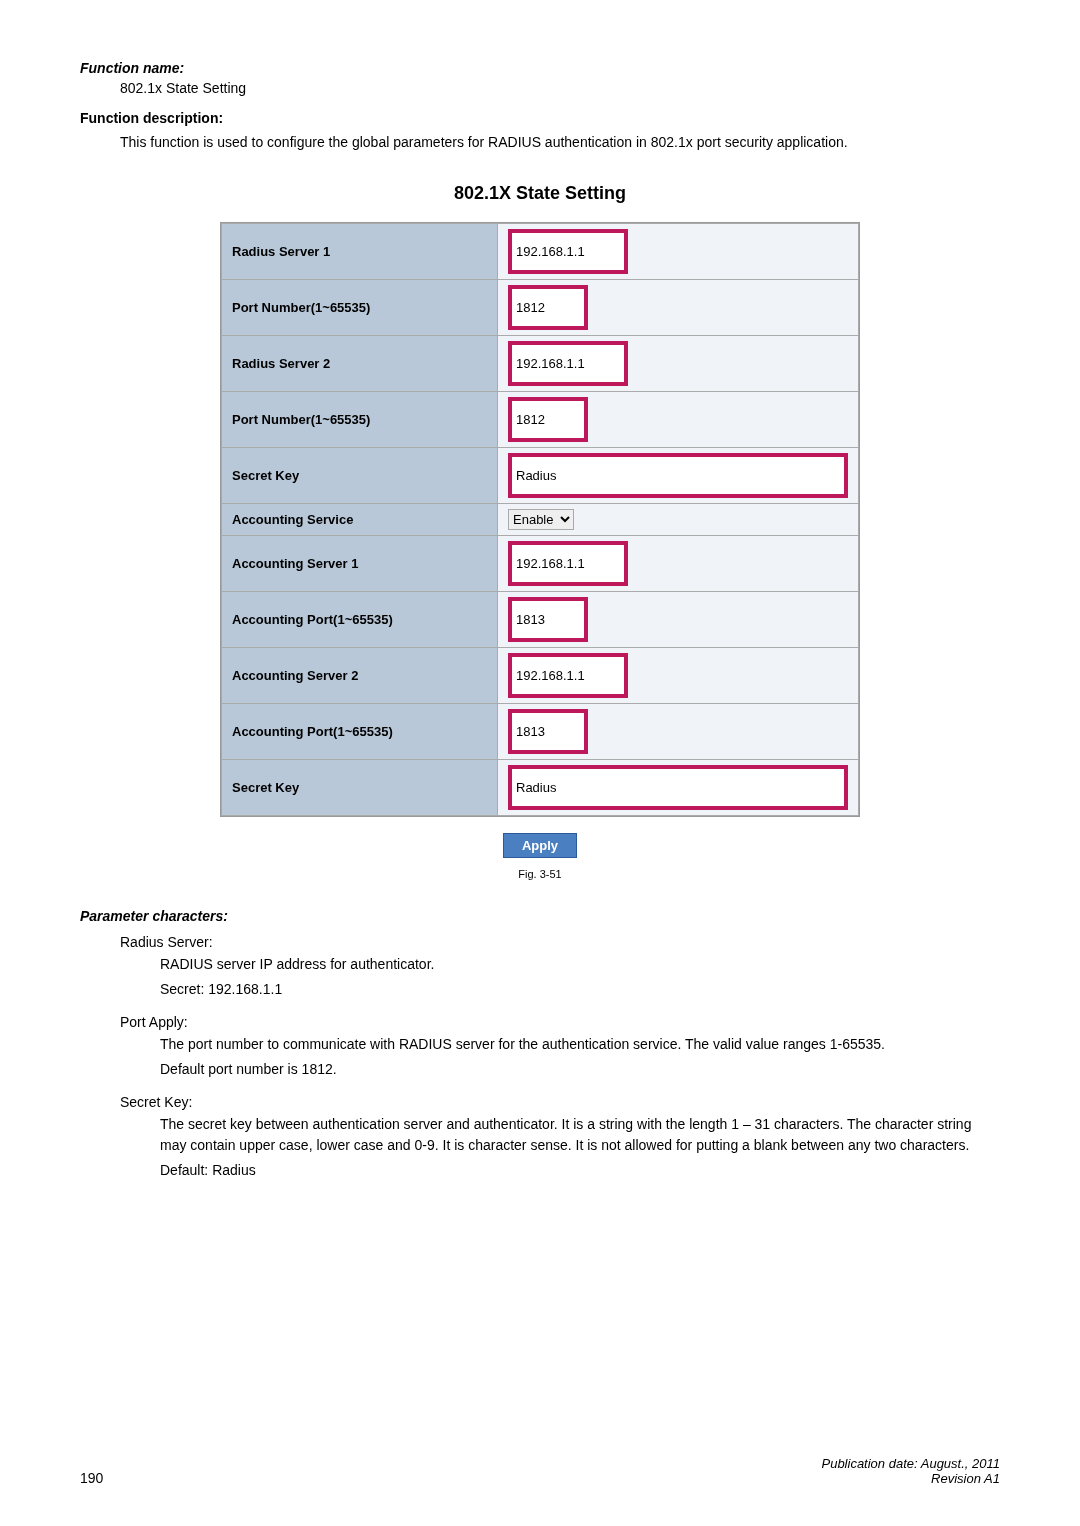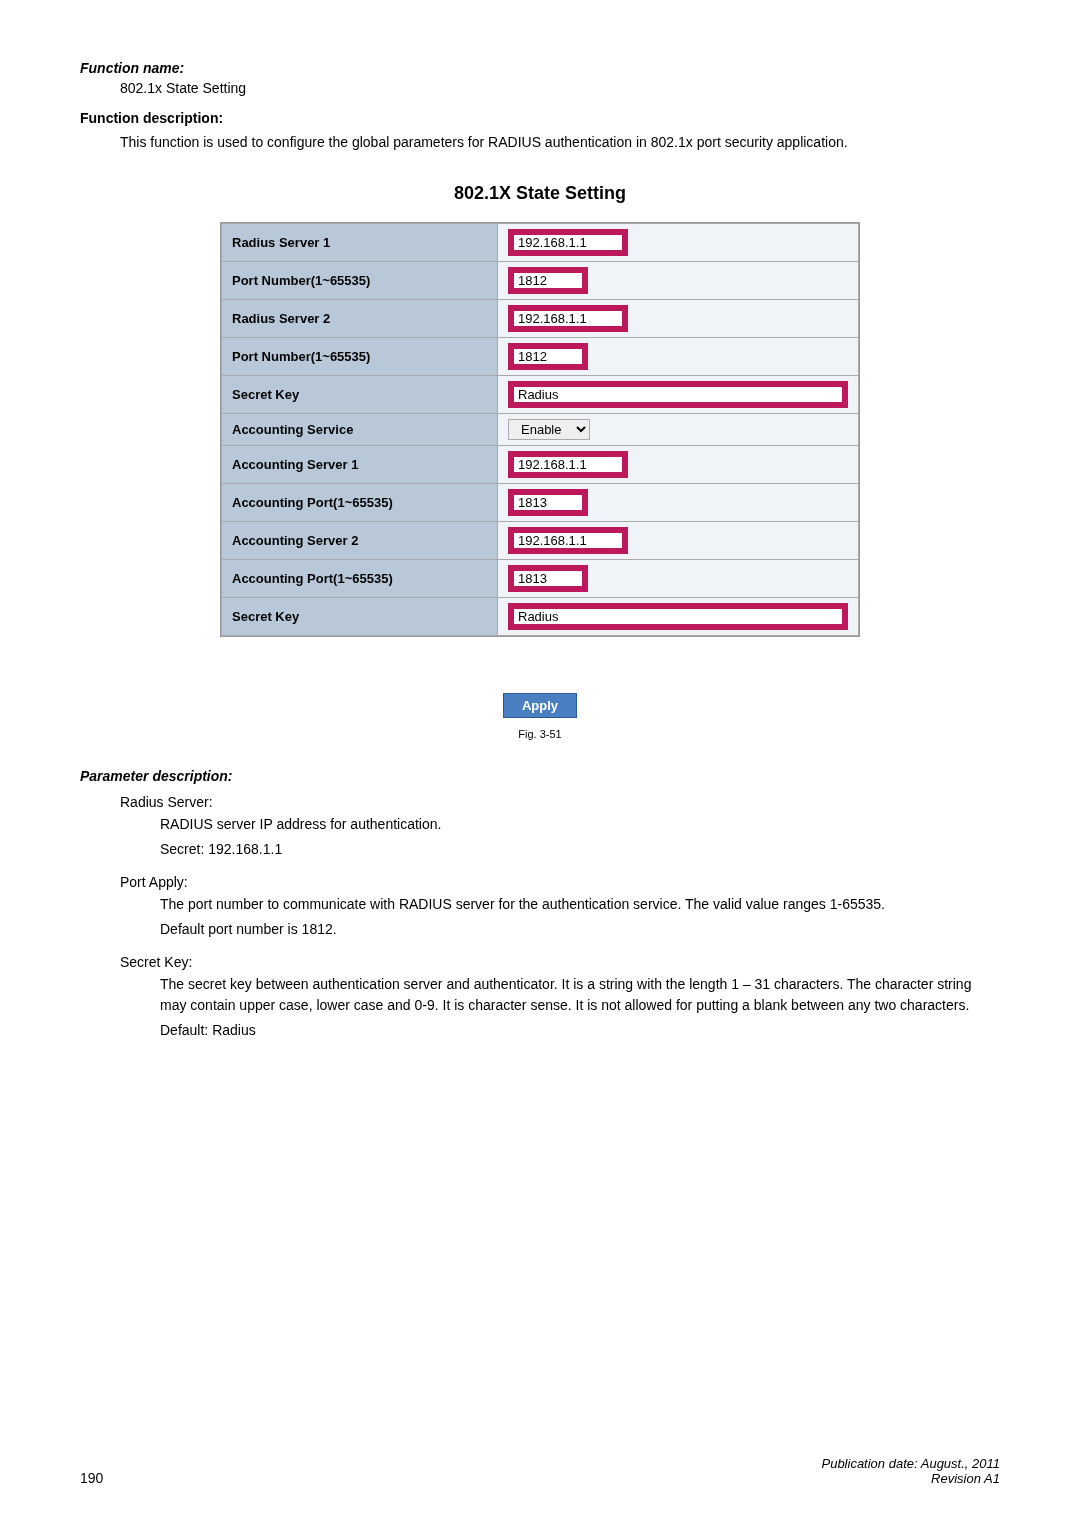--- a/index.html
+++ b/index.html
@@ -53,43 +53,42 @@
     table td.label-cell {
       background: #b8c8d8;
       font-weight: bold;
       width: 280px;
       color: #000;
     }
     table td.value-cell {
       background: #f0f4f8;
     }
     table input[type="text"] {
-      border: 6px solid #be185d;
-      padding: 0 4px;
+      border: 4px solid #be185d;
+      padding: 11px 4px;
       font-size: 13px;
       width: 120px;
     }
     table select {
       border: 1px solid #aaa;
       font-size: 13px;
-      padding: 1px 8px;
+      padding: 1px 0;
     }
     .apply-container {
       text-align: center;
       margin-bottom: 10px;
     }
     .apply-btn {
       background: #4a7fc1;
       color: #fff;
       border: 1px solid #2a5a9a;
       padding: 4px 18px;
       font-size: 13px;
       font-weight: bold;
       cursor: pointer;
-      margin-top: 40px;
     }
     .fig-caption {
       text-align: center;
       margin-bottom: 28px;
       font-size: 11px;
     }
     .param-description {
       font-weight: bold;
       font-style: italic;
       margin-bottom: 10px;
@@ -186,26 +185,26 @@
       </tbody>
   </table>
 </div>
 
 <div class="apply-container">
   <button class="apply-btn">Apply</button>
 </div>
 
 <p class="fig-caption">Fig. 3-51</p>
 
-<p class="param-description">Parameter description:</p>
+<p class="param-description">Parameter characters:</p>
 
 <div id="param-sections-container">
     <div class="param-section">
       <p class="param-title">Radius Server:</p>
-      <p class="param-text">RADIUS server IP address for authentication.</p>
+      <p class="param-text">RADIUS server IP address for authenticator.</p>
       <p class="param-text">Secret: 192.168.1.1</p>
     </div>
     <div class="param-section">
       <p class="param-title">Port Apply:</p>
       <p class="param-text">The port number to communicate with RADIUS server for the authentication service. The valid value ranges 1-65535.</p>
       <p class="param-text">Default port number is 1812.</p>
     </div>
     <div class="param-section">
       <p class="param-title">Secret Key:</p>
       <p class="param-text">The secret key between authentication server and authenticator. It is a string with the length 1 – 31 characters. The character string may contain upper case, lower case and 0-9. It is character sense. It is not allowed for putting a blank between any two characters.</p>

